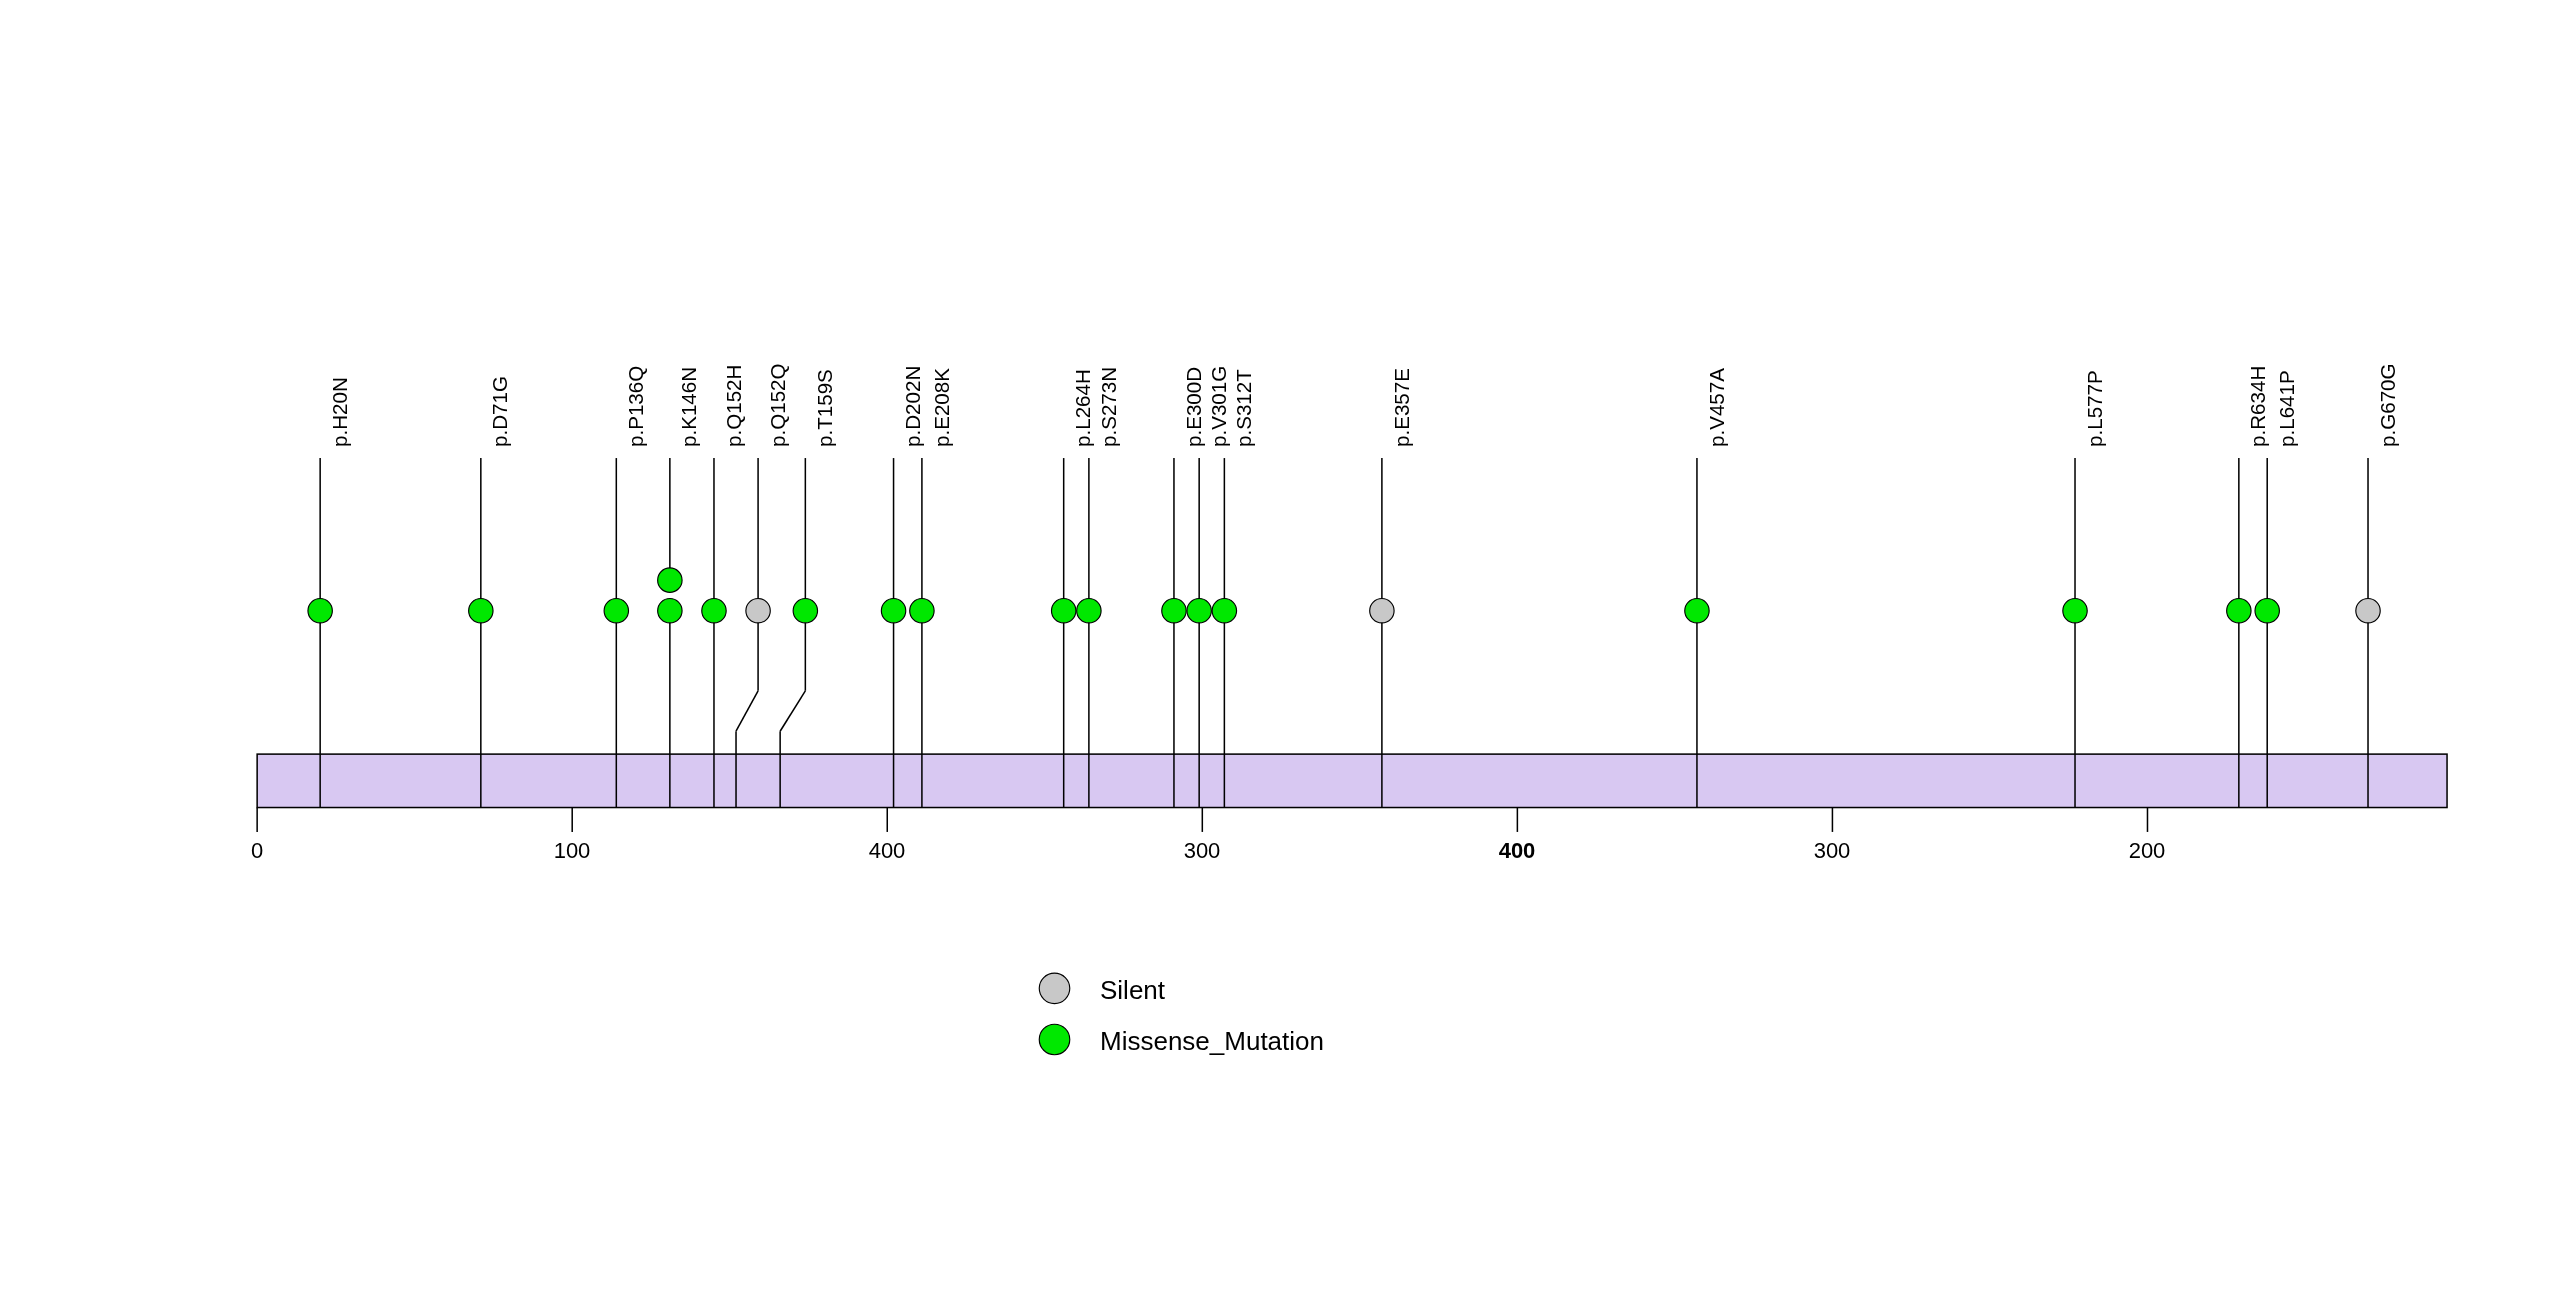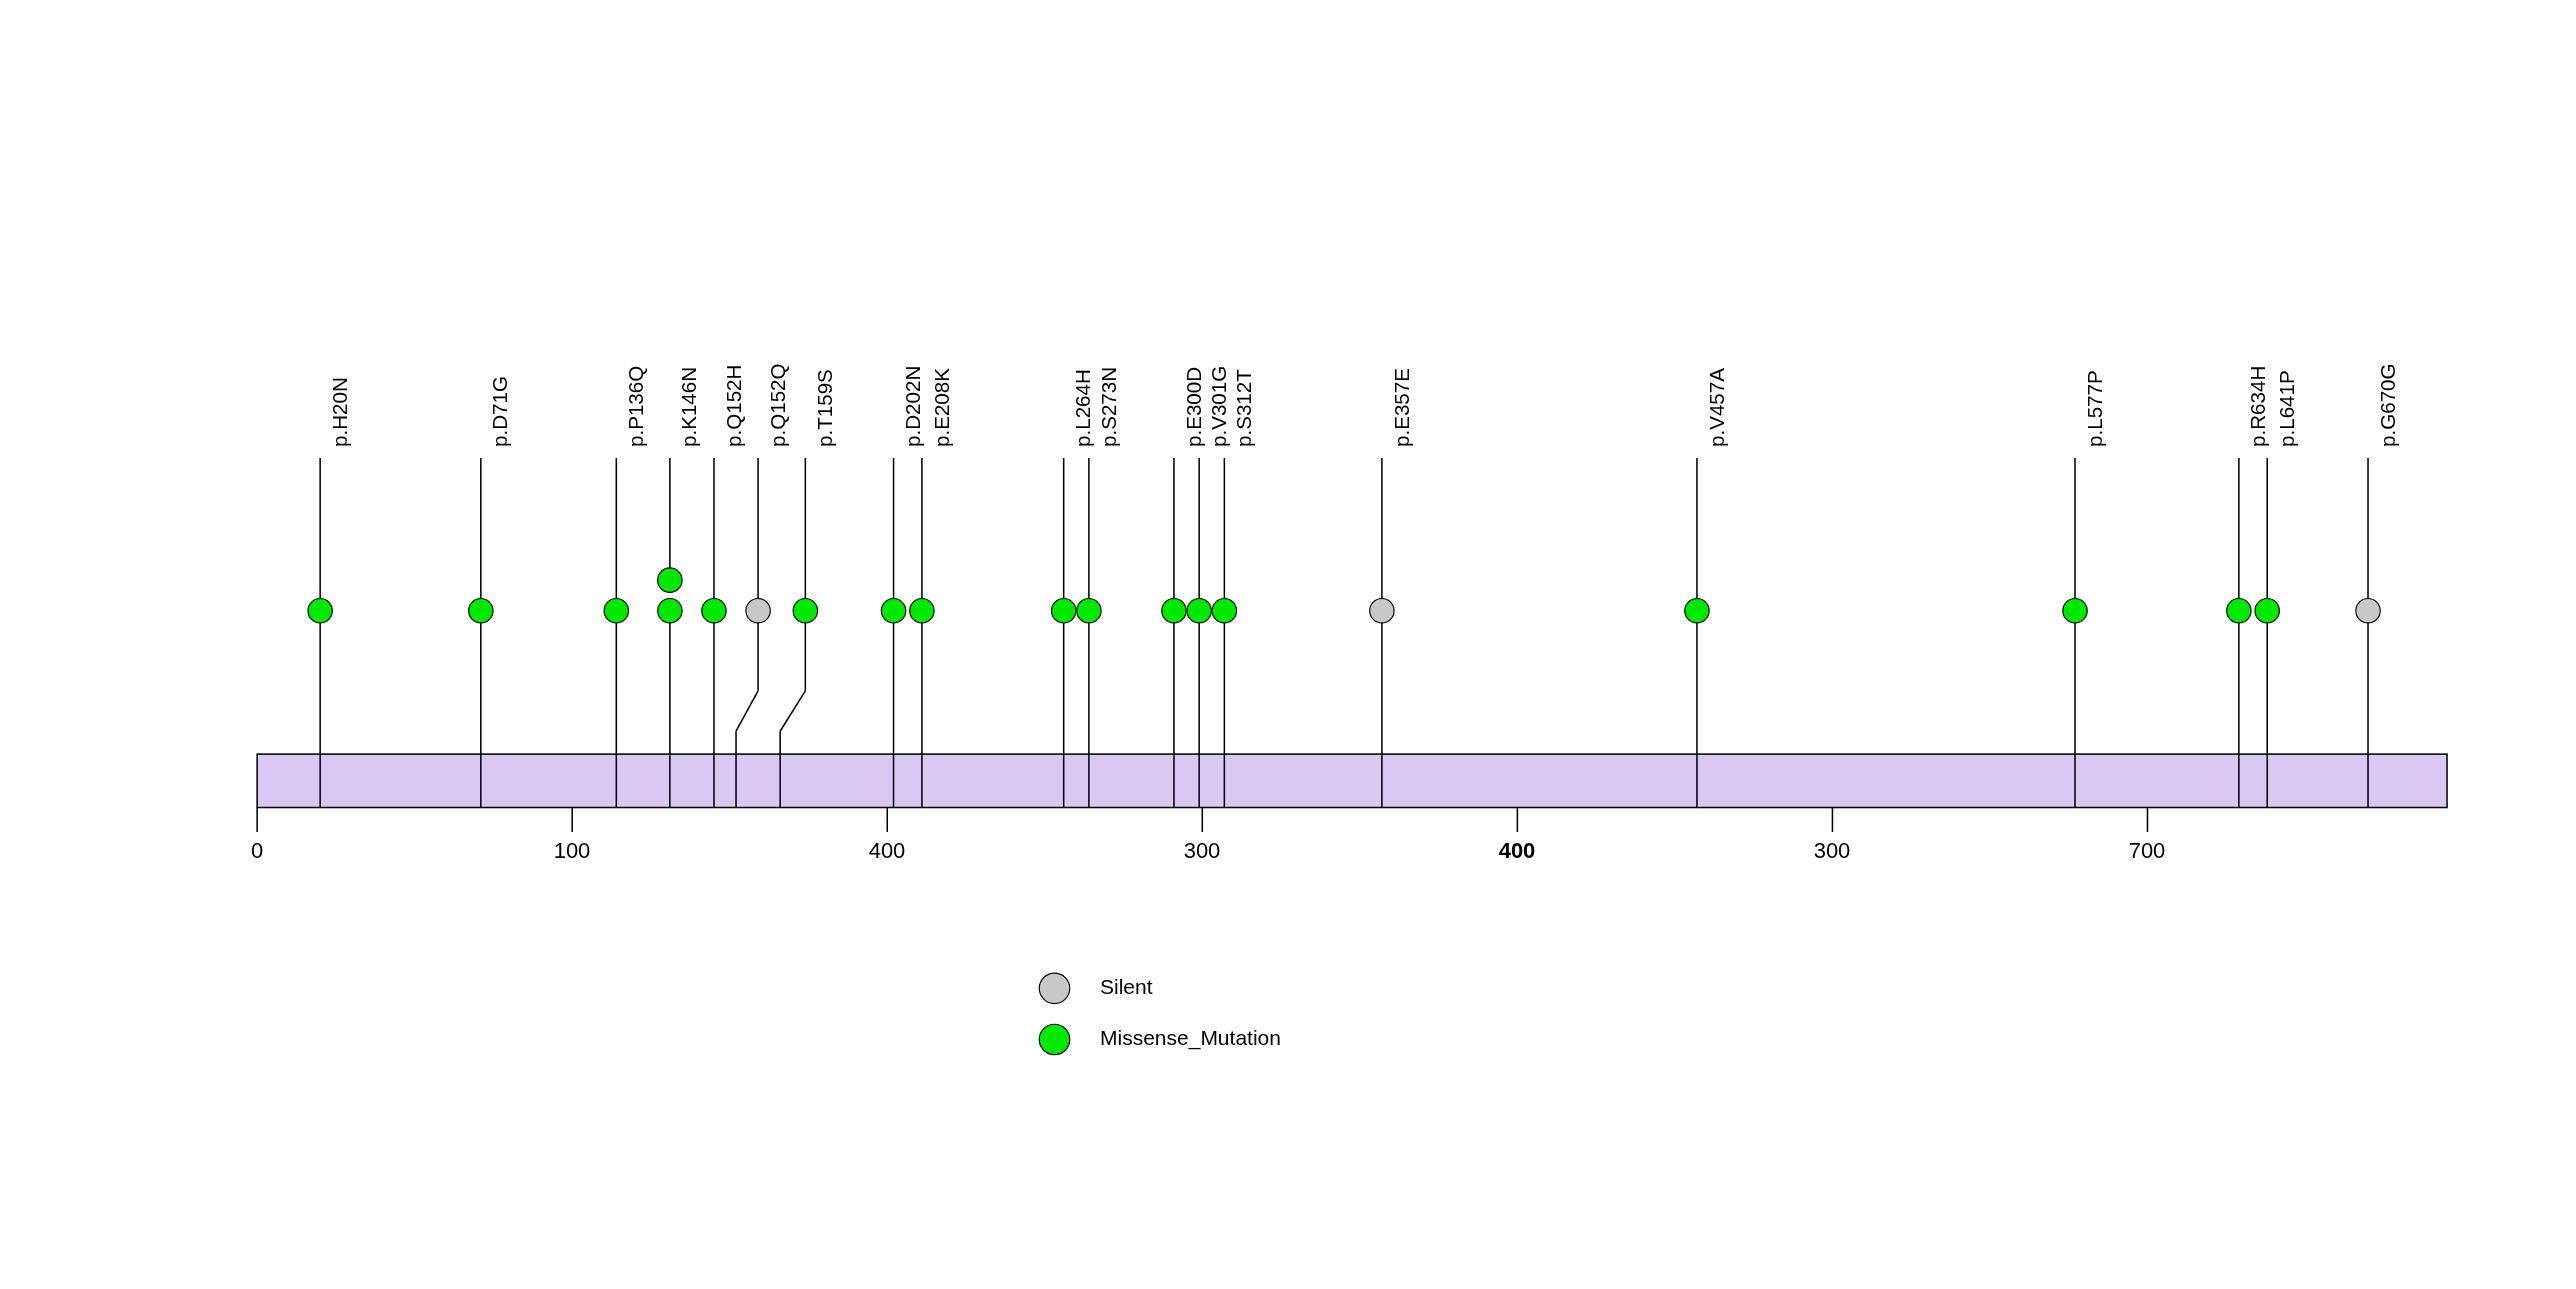--- a/index.html
+++ b/index.html
@@ -21,21 +21,21 @@
     position:absolute;
     font-family:"Liberation Sans",sans-serif;
     font-size:22px;
     color:#000;
     white-space:nowrap;
     transform:translateX(-50%);
   }
   .legend-label{
     position:absolute;
     font-family:"Liberation Sans",sans-serif;
-    font-size:21px;
+    font-size:26px;
     color:#000;
     white-space:nowrap;
   }
 </style>
 </head>
 <body>
 
 <div id="plot">
   <svg id="svg-layer" viewBox="0 0 3376 1690" xmlns="http://www.w3.org/2000/svg">
     <g id="stems-group">
@@ -166,20 +166,20 @@
       <div class="mut-label" style="left: 2275px; top: 447px;">p.L641P</div>
       <div class="mut-label" style="left: 2376px; top: 447px;">p.G670G</div>
     </div>
   <div id="axislabels-layer">
       <div class="axis-tick-label" style="left: 257px; top: 838px;">0</div>
       <div class="axis-tick-label" style="left: 572px; top: 838px;">100</div>
       <div class="axis-tick-label" style="left: 887px; top: 838px;">400</div>
       <div class="axis-tick-label" style="left: 1202px; top: 838px;">300</div>
       <div class="axis-tick-label" style="left: 1517px; top: 838px; font-weight: bold;">400</div>
       <div class="axis-tick-label" style="left: 1832px; top: 838px;">300</div>
-      <div class="axis-tick-label" style="left: 2147px; top: 838px;">700</div>
+      <div class="axis-tick-label" style="left: 2147px; top: 838px;">200</div>
     </div>
   <div id="legend-layer">
       <div class="legend-label" style="left: 1100px; top: 975px;">Silent</div>
       <div class="legend-label" style="left: 1100px; top: 1026px;">Missense_Mutation</div>
     </div>
 </div>
 
 
 </body></html>

